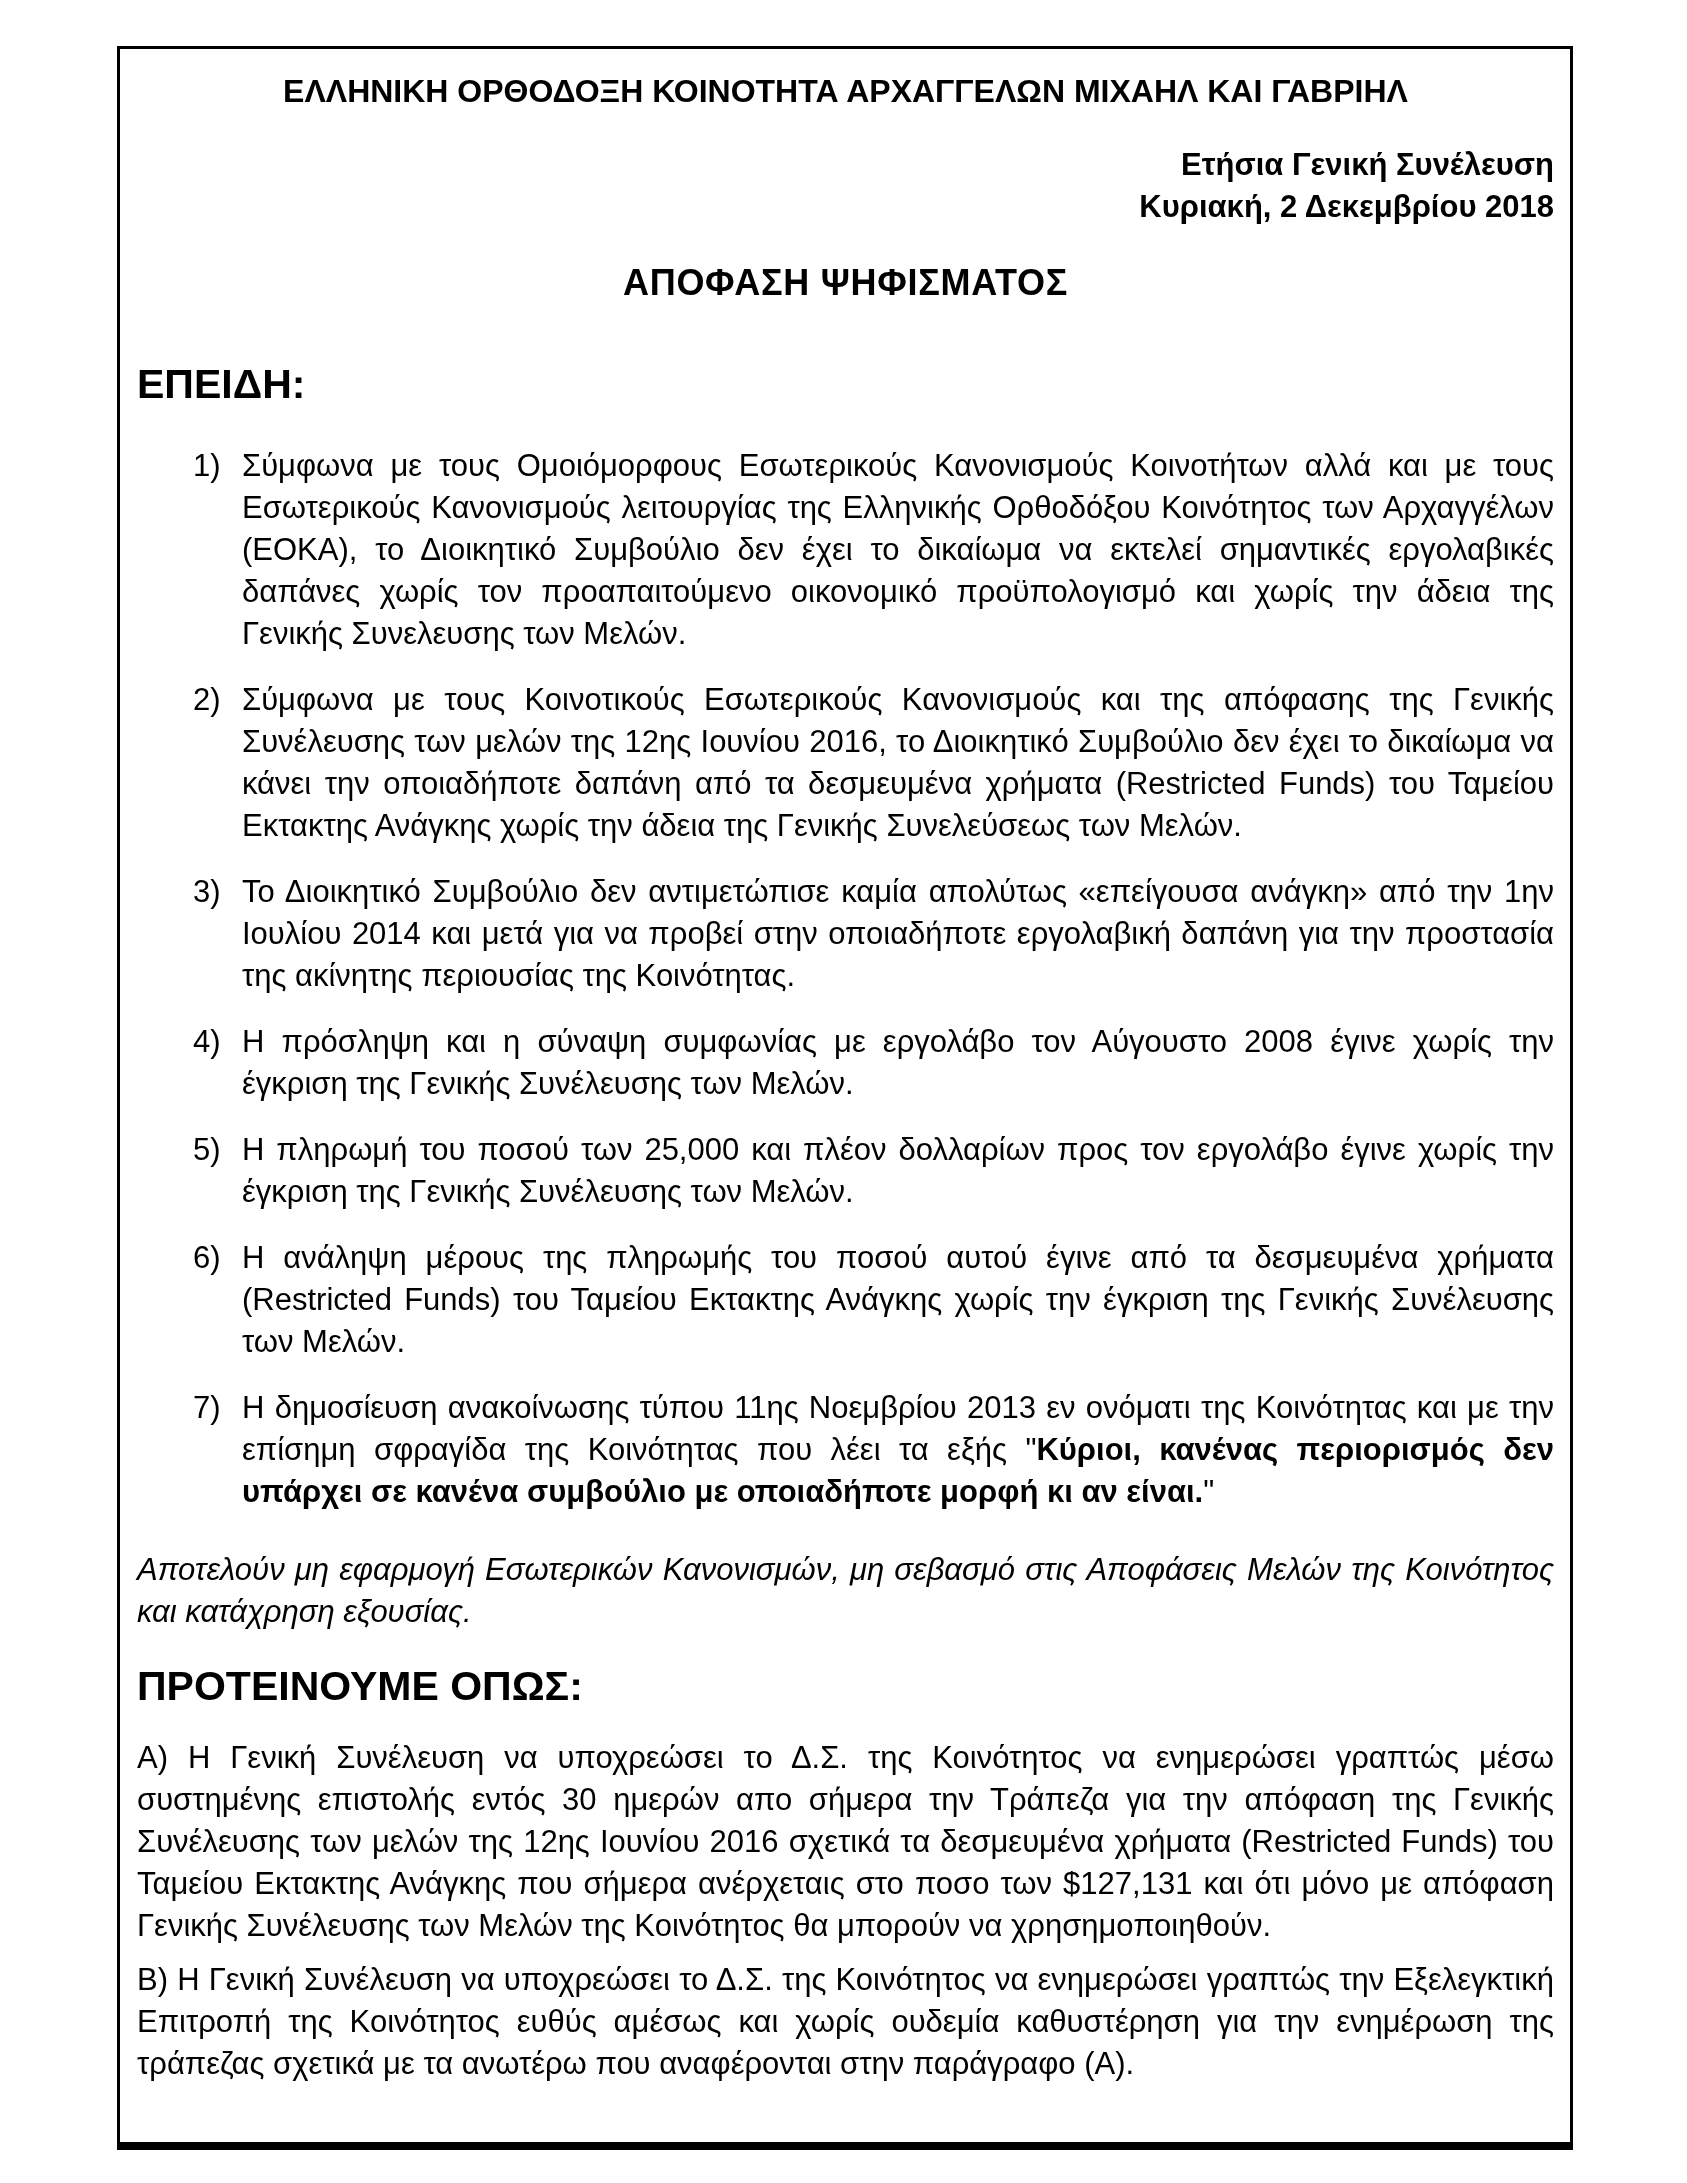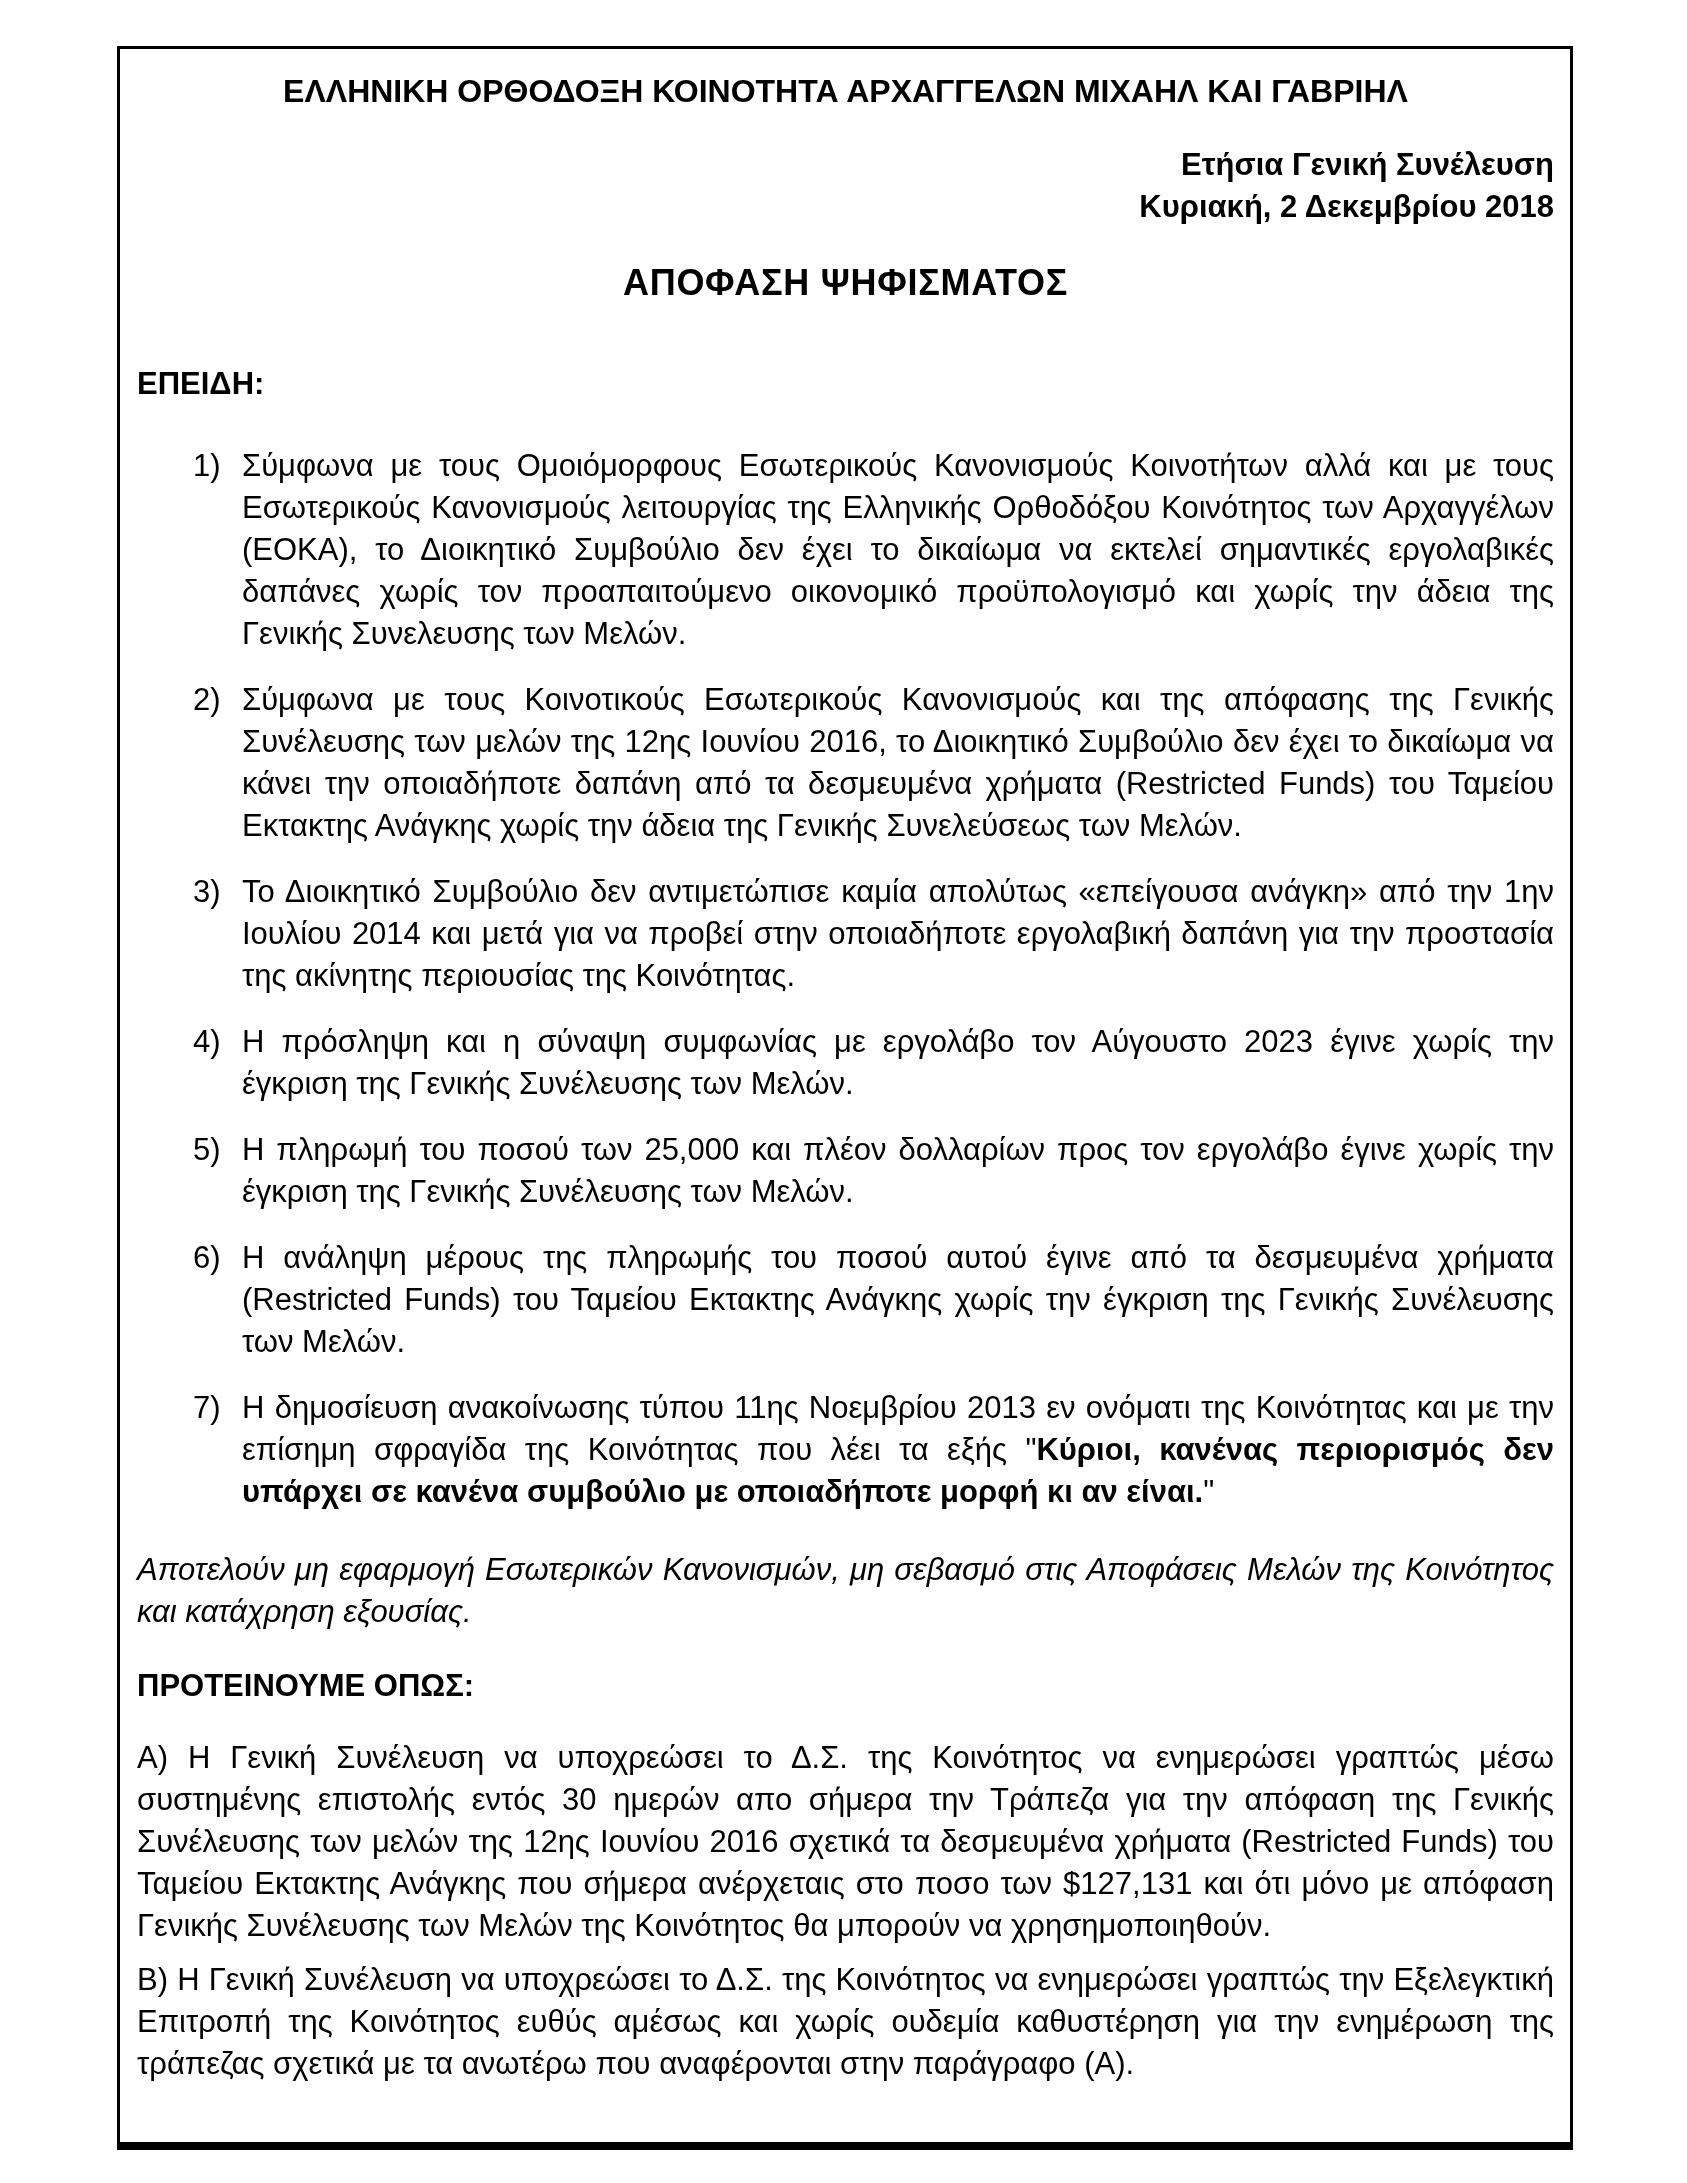--- a/index.html
+++ b/index.html
@@ -43,21 +43,21 @@
   }
   .doc-title {
     margin-top: 26.5px;
     text-align: center;
     font-size: 36px;
     font-weight: bold;
     line-height: 56px;
     letter-spacing: 0.7px;
   }
   .section-heading {
-    font-size: 31px;
+    font-size: 41px;
     font-weight: bold;
     line-height: 42px;
   }
   .whereas-heading {
     margin-top: 52px;
     margin-bottom: 40px;
   }
   .propose-heading {
     margin-top: 32px;
     margin-bottom: 30px;
@@ -122,21 +122,21 @@
       <div class="item">
         <span class="item-num">2)</span>
         <span class="item-text">Σύμφωνα με τους Κοινοτικούς Εσωτερικούς Κανονισμούς και της απόφασης της Γενικής Συνέλευσης των μελών της 12ης Ιουνίου 2016, το Διοικητικό Συμβούλιο δεν έχει το δικαίωμα να κάνει την οποιαδήποτε δαπάνη από τα δεσμευμένα χρήματα (Restricted Funds) του Ταμείου Εκτακτης Ανάγκης χωρίς την άδεια της Γενικής Συνελεύσεως των Μελών.</span>
       </div>
       <div class="item">
         <span class="item-num">3)</span>
         <span class="item-text">Το Διοικητικό Συμβούλιο δεν αντιμετώπισε καμία απολύτως «επείγουσα ανάγκη» από την 1ην Ιουλίου 2014 και μετά για να προβεί στην οποιαδήποτε εργολαβική δαπάνη για την προστασία της ακίνητης περιουσίας της Κοινότητας.</span>
       </div>
       <div class="item">
         <span class="item-num">4)</span>
-        <span class="item-text">Η πρόσληψη και η σύναψη συμφωνίας με εργολάβο τον Αύγουστο 2023 έγινε χωρίς την έγκριση της Γενικής Συνέλευσης των Μελών.</span>
+        <span class="item-text">Η πρόσληψη και η σύναψη συμφωνίας με εργολάβο τον Αύγουστο 2008 έγινε χωρίς την έγκριση της Γενικής Συνέλευσης των Μελών.</span>
       </div>
       <div class="item">
         <span class="item-num">5)</span>
         <span class="item-text">Η πληρωμή του ποσού των 25,000 και πλέον δολλαρίων προς τον εργολάβο έγινε χωρίς την έγκριση της Γενικής Συνέλευσης των Μελών.</span>
       </div>
       <div class="item">
         <span class="item-num">6)</span>
         <span class="item-text">Η ανάληψη μέρους της πληρωμής του ποσού αυτού  έγινε από τα δεσμευμένα χρήματα (Restricted Funds) του Ταμείου Εκτακτης Ανάγκης χωρίς την έγκριση της Γενικής Συνέλευσης των Μελών.</span>
       </div>
       <div class="item">

